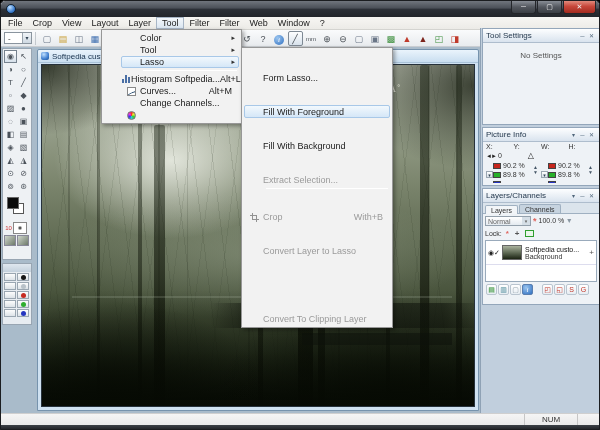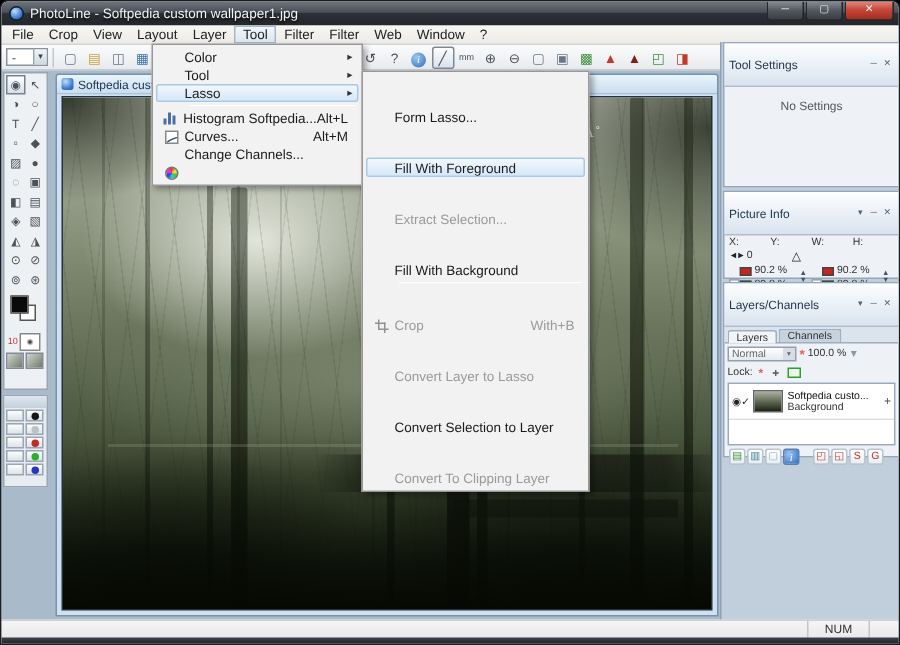--- a/index.html
+++ b/index.html
@@ -98,21 +98,21 @@
     background:linear-gradient(90deg, rgba(14,18,11,0), rgba(14,18,11,.55) 14%, rgba(14,18,11,.55) 86%, rgba(14,18,11,0)); }
   .wm-band2 { position:absolute; left:260px; top:268px; width:150px; height:12px; background:rgba(12,16,10,.5); }
   .light-streak { position:absolute; left:30px; top:231px; width:380px; height:2px; background:rgba(195,205,188,.18); }
   .photo-word { position:absolute; left:292px; top:18px; font-family:"Liberation Serif",serif; font-size:10px; letter-spacing:1px; color:rgba(238,238,228,.88); }
   .swirl { position:absolute; border:6px solid rgba(125,175,225,.38); border-radius:50%; width:50px; height:50px; }
   .swirl.s1 { left:203px; top:-2px; } .swirl.s2 { left:203px; top:66px; border-color:rgba(125,175,225,.3); }
 
   
   .dock { position:absolute; left:479px; top:27px; width:121px; height:385px; background:#c1cfdd; border-left:1px solid #8fa2b5; }
   .panel { position:absolute; left:1px; width:118px; background:#eef2f6; border:1px solid #93a6ba; }
-  .panel-head { height:29px; background:linear-gradient(180deg,#fdfeff,#d9e3ee); border-bottom:1px solid #aebdcd; display:flex; align-items:center; padding:0 3px; }
+  .panel-head { height:14px; background:linear-gradient(180deg,#fdfeff,#d9e3ee); border-bottom:1px solid #aebdcd; display:flex; align-items:center; padding:0 3px; }
   .panel-title { font-size:8px; color:#24384d; flex:1; }
   .ph-btn { font-size:6px; color:#51677c; width:9px; text-align:center; line-height:10px; }
   .p-tools { top:0; height:97px; }
   .no-settings { font-size:8px; color:#555; text-align:center; margin-top:8px; }
   .p-info { top:99px; height:59px; }
   .pi-body { font-size:7px; color:#333; padding:1px 3px; }
   .pi-coords { display:flex; }
   .pi-coords span { width:28px; }
   .pi-row2 { display:flex; align-items:center; height:11px; }
   .pi-dist { font-size:6px; letter-spacing:-1px; color:#222; }
@@ -152,26 +152,26 @@
   .ly-sub { font-size:7px; color:#333; }
   .ly-plus { font-size:8px; color:#555; }
   .ly-footer { display:flex; align-items:center; height:13px; padding:0 3px; }
   .lf-btn { width:11px; height:11px; font-size:7px; line-height:10px; text-align:center; margin-right:1px; border:1px solid #b9c4cf; border-radius:2px; background:linear-gradient(180deg,#fff,#e7edf2); }
   .lf-green{color:#2e8f2e;} .lf-teal{color:#3a7f8f;} .lf-gray{color:#97a3ad;} 
   .lf-info{color:#fff;background:radial-gradient(circle at 35% 30%,#9cc6f0,#2f6fc0);font-style:italic;font-family:"Liberation Serif",serif;border-color:#5a7fb0;}
   .lf-red{color:#c03225;} .lf-sp{margin-left:8px;}
 
   
   .statusbar { position:absolute; left:0; top:412px; width:600px; height:12px; background:linear-gradient(180deg,#f5f5f5,#e9e9e9); border-top:1px solid #cfcfcf; font-size:8px; color:#333; }
-  .sb-num { position:absolute; left:537px; top:0; width:42px; height:12px; border-left:1px solid #c6c6c6; border-right:1px solid #c6c6c6; text-align:center; line-height:12px; }
+  .sb-num { position:absolute; left:523px; top:0; width:54px; height:12px; border-left:1px solid #c6c6c6; border-right:1px solid #c6c6c6; text-align:center; line-height:12px; }
   .bottomframe { position:absolute; left:0; top:424px; width:600px; height:6px; background:linear-gradient(180deg,#3c4147,#17191c); }
 
   
   .dropdown { position:absolute; background:#f2f2f2; border:1px solid #979797; box-shadow:2px 2px 4px rgba(0,0,0,.35); z-index:20; padding:2px 0; }
-  .dd-tool { left:100px; top:28px; width:141px; }
+  .dd-tool { left:100px; top:28px; width:141px;padding-left:17px; }
   .dd-lasso { left:240px; top:46px; width:152px; }
   .mi { position:relative; height:12px; display:flex; align-items:center; margin:0 2px; border:1px solid transparent; border-radius:2px; }
   .dd-lasso .mi { height:13px;margin-top:21px; }
   .mi .gut { width:18px; height:100%; display:flex; align-items:center; justify-content:center; }
   .mi .lbl { font-size:9px; color:#1a1a1a; white-space:nowrap; flex:1; }
   .mi .sc { font-size:9px; color:#1a1a1a; margin-right:6px; }
   .mi .arrow { font-size:7px; color:#333; margin-right:3px; }
   .mi.hl { border:1px solid #a8c8e8; background:linear-gradient(180deg,#f2f8fd,#d5e7f7); }
   .mi.dis .lbl, .mi.dis .sc { color:#9a9a9a; }
   .mi-sep { height:1px; background:#ddd; border-bottom:1px solid #fff; margin:2px 4px 2px 24px; }
@@ -187,21 +187,20 @@
   .g-crop::before { content:""; position:absolute; left:2px; top:0; width:6px; height:6px; border-left:1.5px solid #444; border-bottom:1.5px solid #444; }
   .g-crop::after { content:""; position:absolute; left:0; top:2px; width:6px; height:6px; border-right:1.5px solid #444; border-top:1.5px solid #444; }
 </style>
 </head>
 <body>
 
 <div class="window">
 
   <div class="titlebar">
     <div class="app-icon"></div>
-    <div class="title-text">PhotoLine - Softpedia custom wallpaper1.jpg</div>
     <div class="winbtns">
       <div class="winbtn">─</div>
       <div class="winbtn">▢</div>
       <div class="winbtn close">✕</div>
     </div>
   </div>
 
   <div class="menubar">
     <div class="menu-item">File</div>
     <div class="menu-item">Crop</div>
@@ -530,43 +529,42 @@
 
   <div class="dropdown dd-lasso">
     <div class="mi">
       <span class="gut"></span>
         <span class="lbl">Form Lasso...</span>
     </div>
     <div class="mi hl">
       <span class="gut"></span>
         <span class="lbl">Fill With Foreground</span>
     </div>
+    <div class="mi">
+      <span class="gut"></span>
+        <span class="lbl">Fill With Background</span>
+    </div>
     <div class="mi dis">
       <span class="gut"></span>
         <span class="lbl">Extract Selection...</span>
-    </div>
-    <div class="mi">
-      <span class="gut"></span>
-        <span class="lbl">Fill With Background</span>
     </div>
     <div class="mi-sep"></div>
     <div class="mi dis">
       <span class="gut">
           <span class="g-crop"></span>
         </span>
       <span class="lbl">Crop</span>
       <span class="sc">With+B</span>
     </div>
     <div class="mi dis">
       <span class="gut"></span>
         <span class="lbl">Convert Layer to Lasso</span>
     </div>
     <div class="mi">
       <span class="gut"></span>
-        <span class="lbl">Convert Selection to Layer</span>
     </div>
     <div class="mi dis">
       <span class="gut"></span>
         <span class="lbl">Convert To Clipping Layer</span>
     </div>
   </div>
 
 </div>
 
 </body></html>

